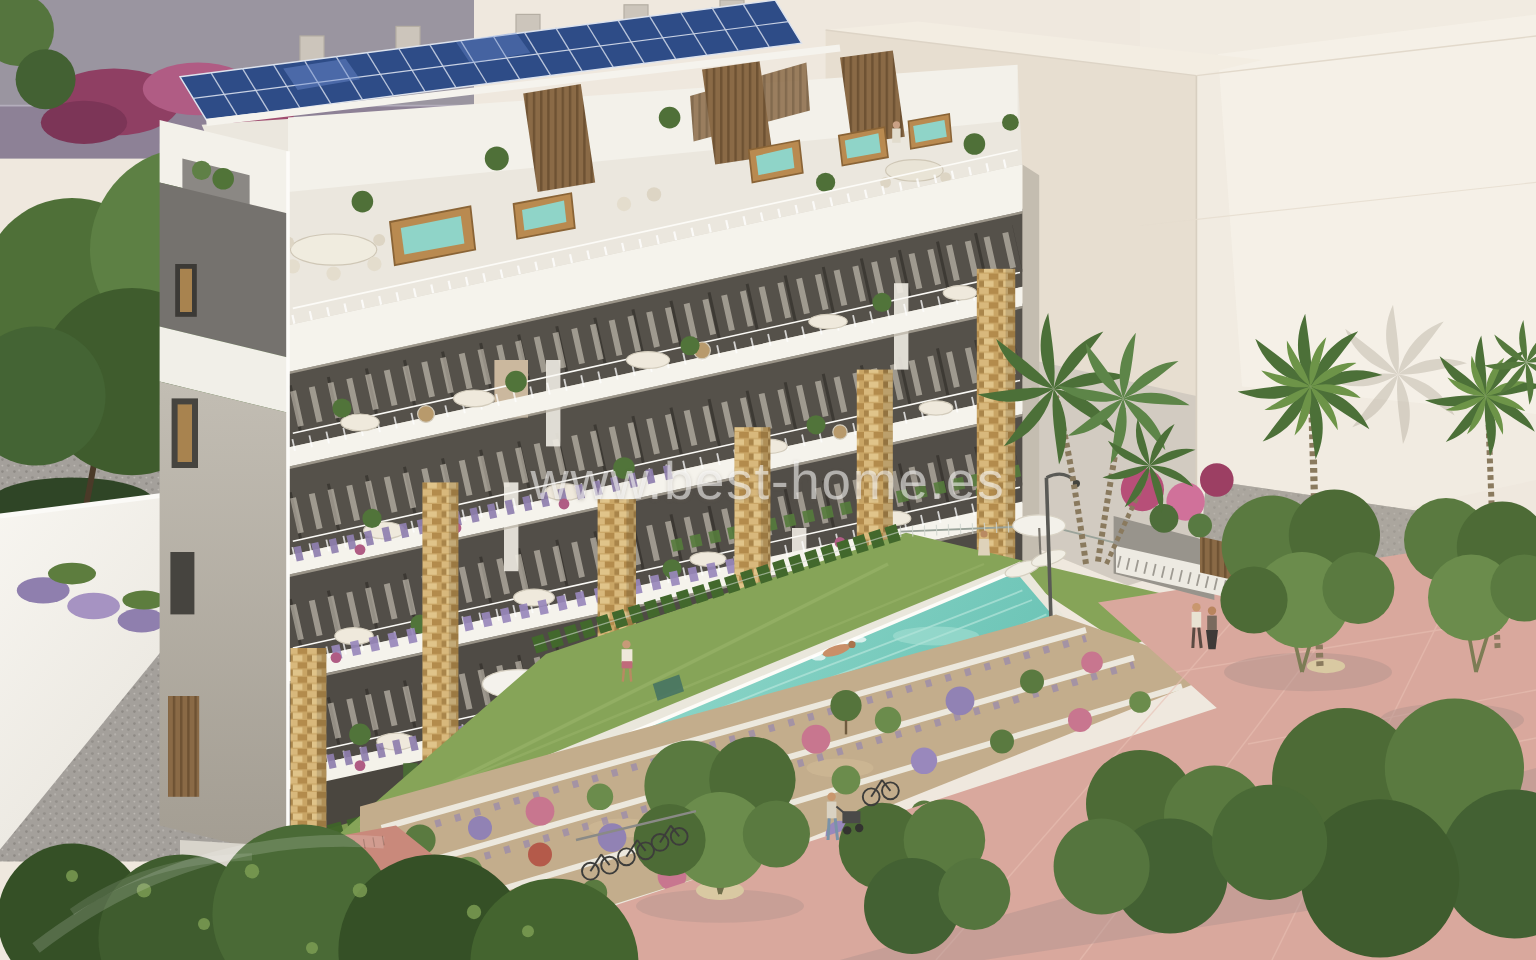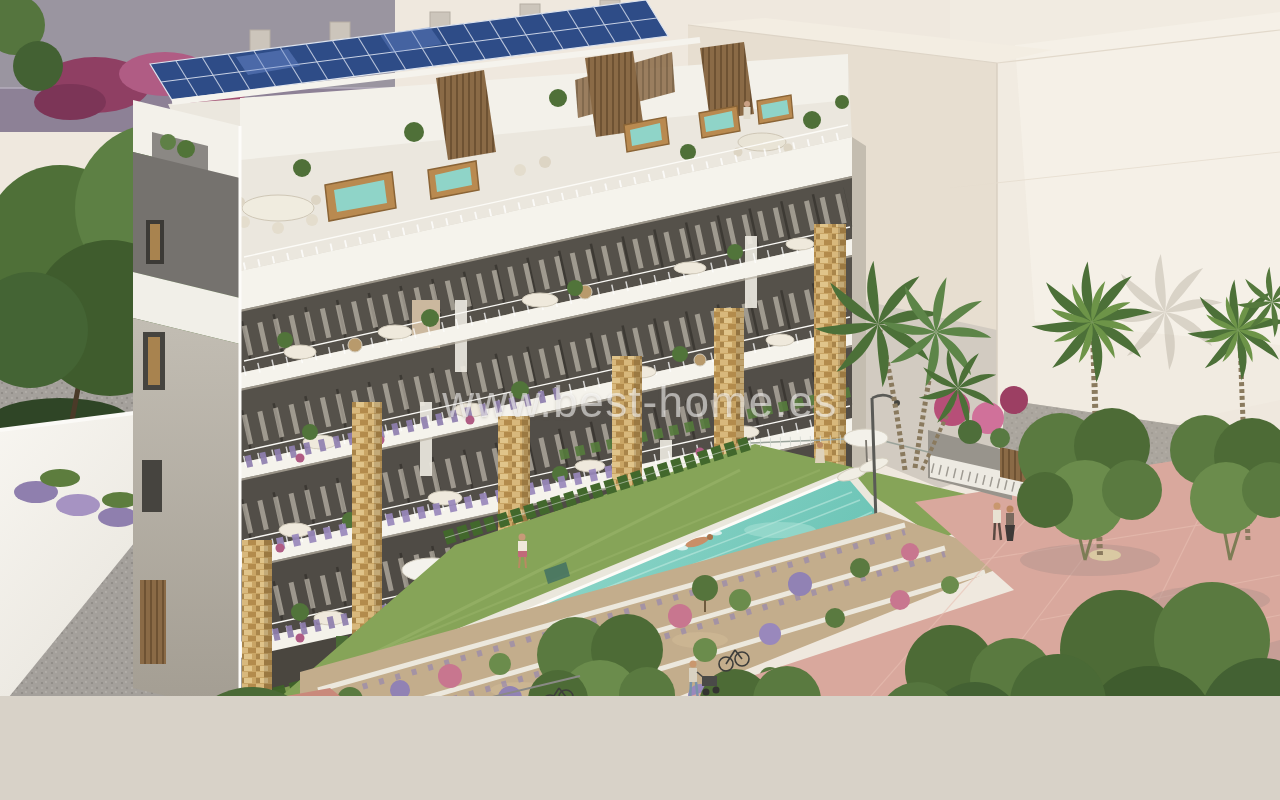--- a/index.html
+++ b/index.html
@@ -1,16 +1,16 @@
 <!DOCTYPE html>
 <html><head>
 <meta charset="utf-8">
 <style>
   html,body{margin:0;padding:0;background:#d8d2c8;}
-  .stage{position:relative;width:1280px;height:696px;overflow:hidden;
+  .stage{position:relative;width:1280px;height:800px;overflow:hidden;
          background:#efe8de;font-family:"Liberation Sans",sans-serif;}
   .stage svg{position:absolute;left:0;top:0;}
   .watermark{position:absolute;left:50%;top:402px;transform:translate(-50%,-50%);
              font-size:44px;font-weight:400;letter-spacing:1.5px;white-space:nowrap;
              color:rgba(255,255,255,0.55);text-shadow:0 1px 3px rgba(110,100,90,0.28);
              user-select:none;}
 </style>
 </head>
 <body>
 

